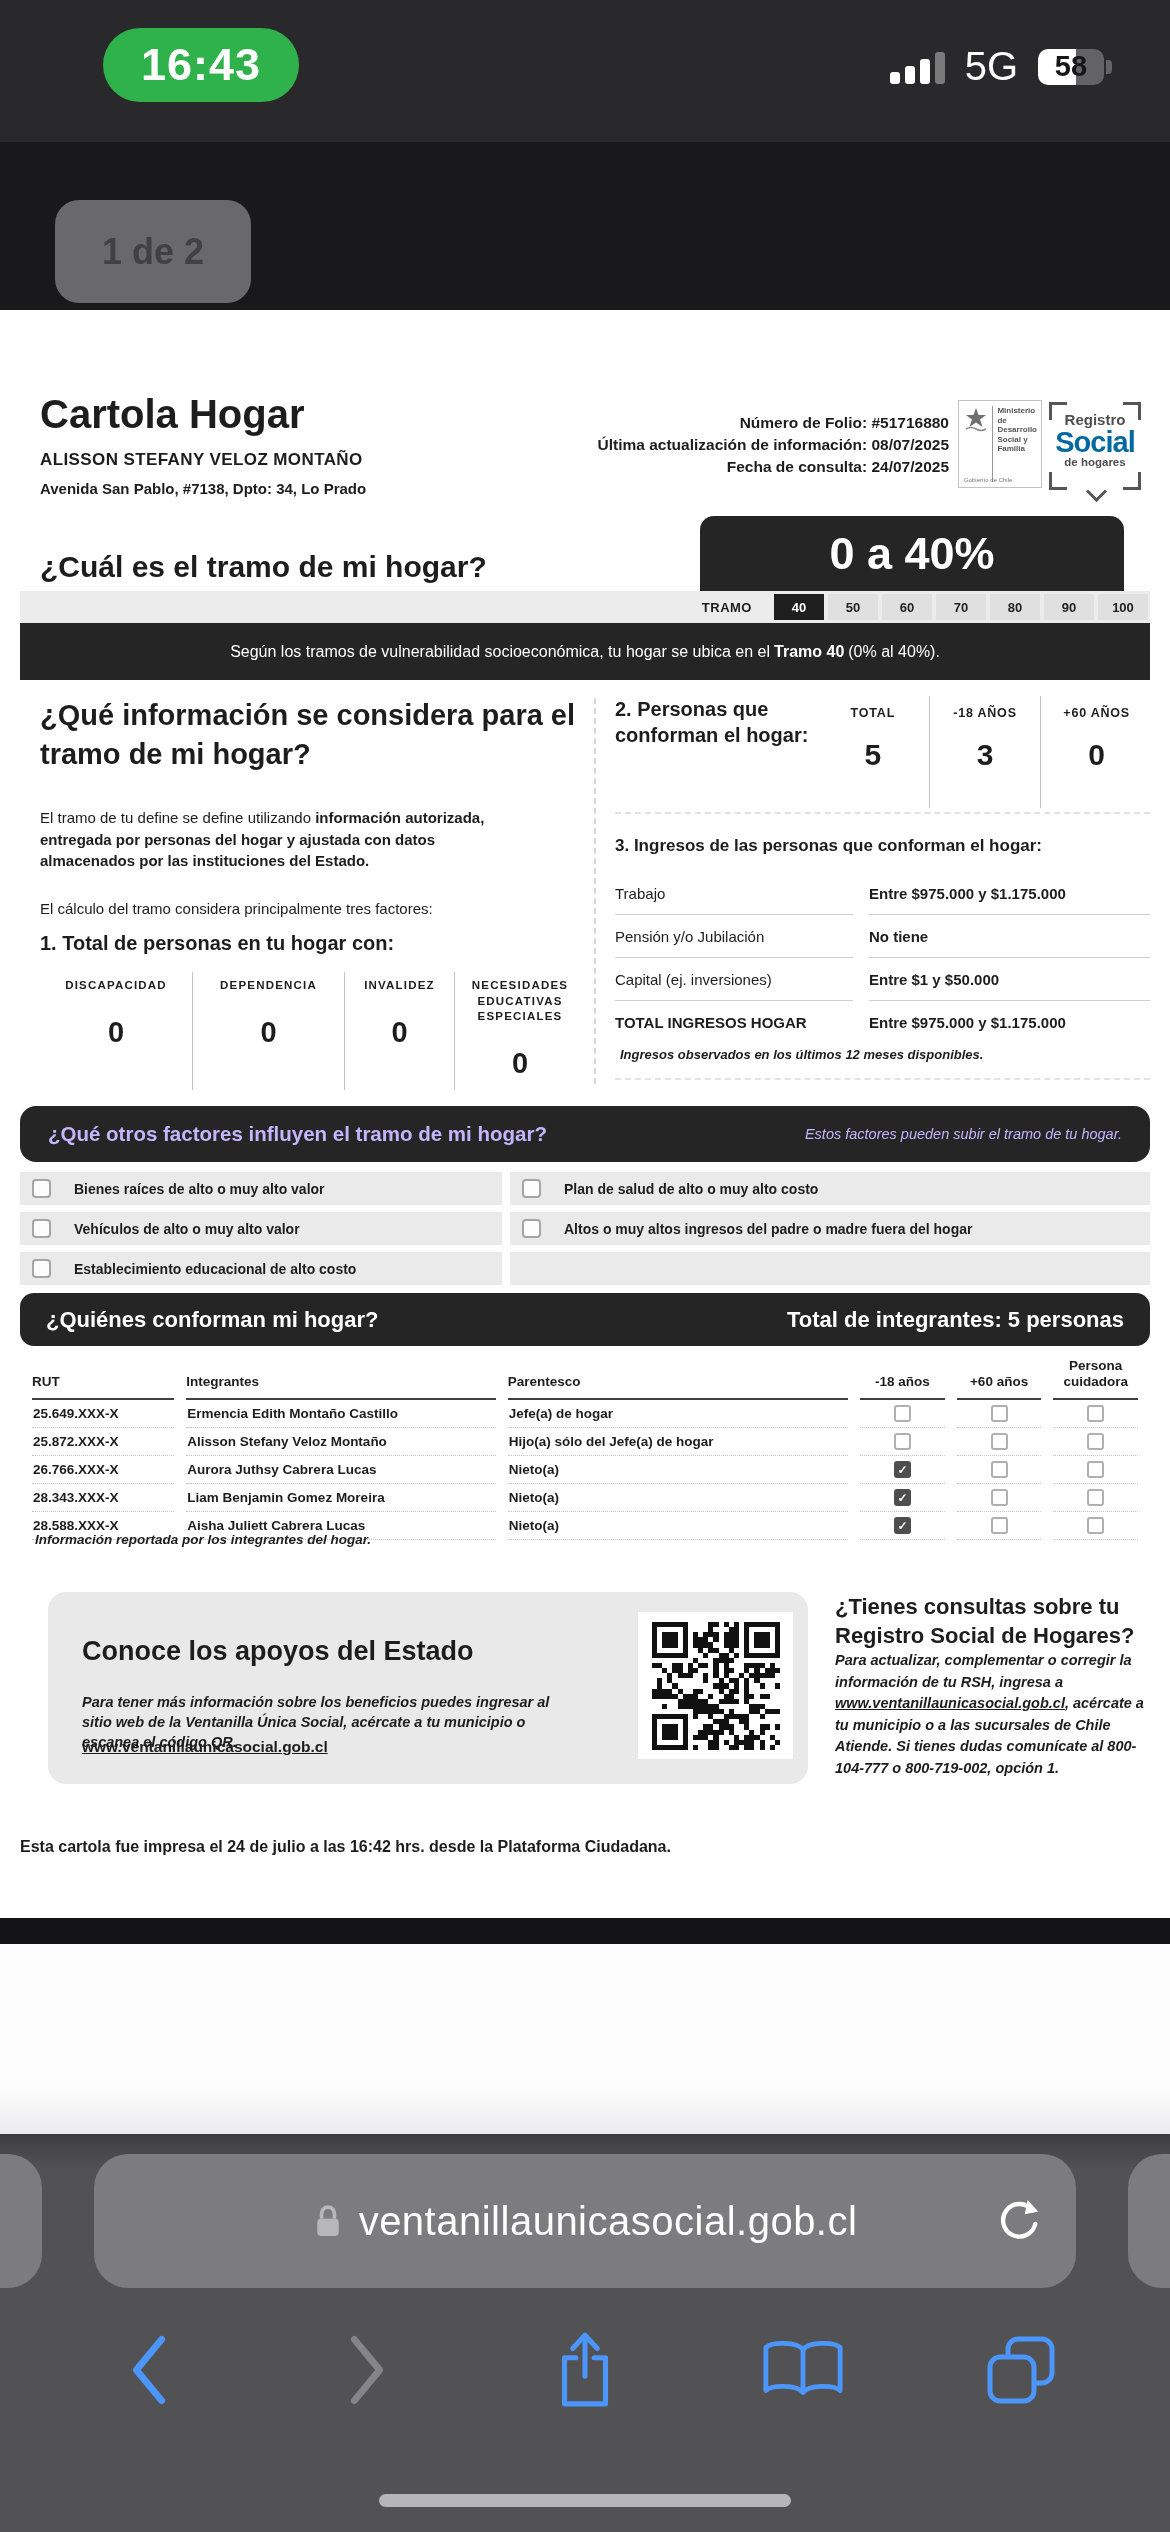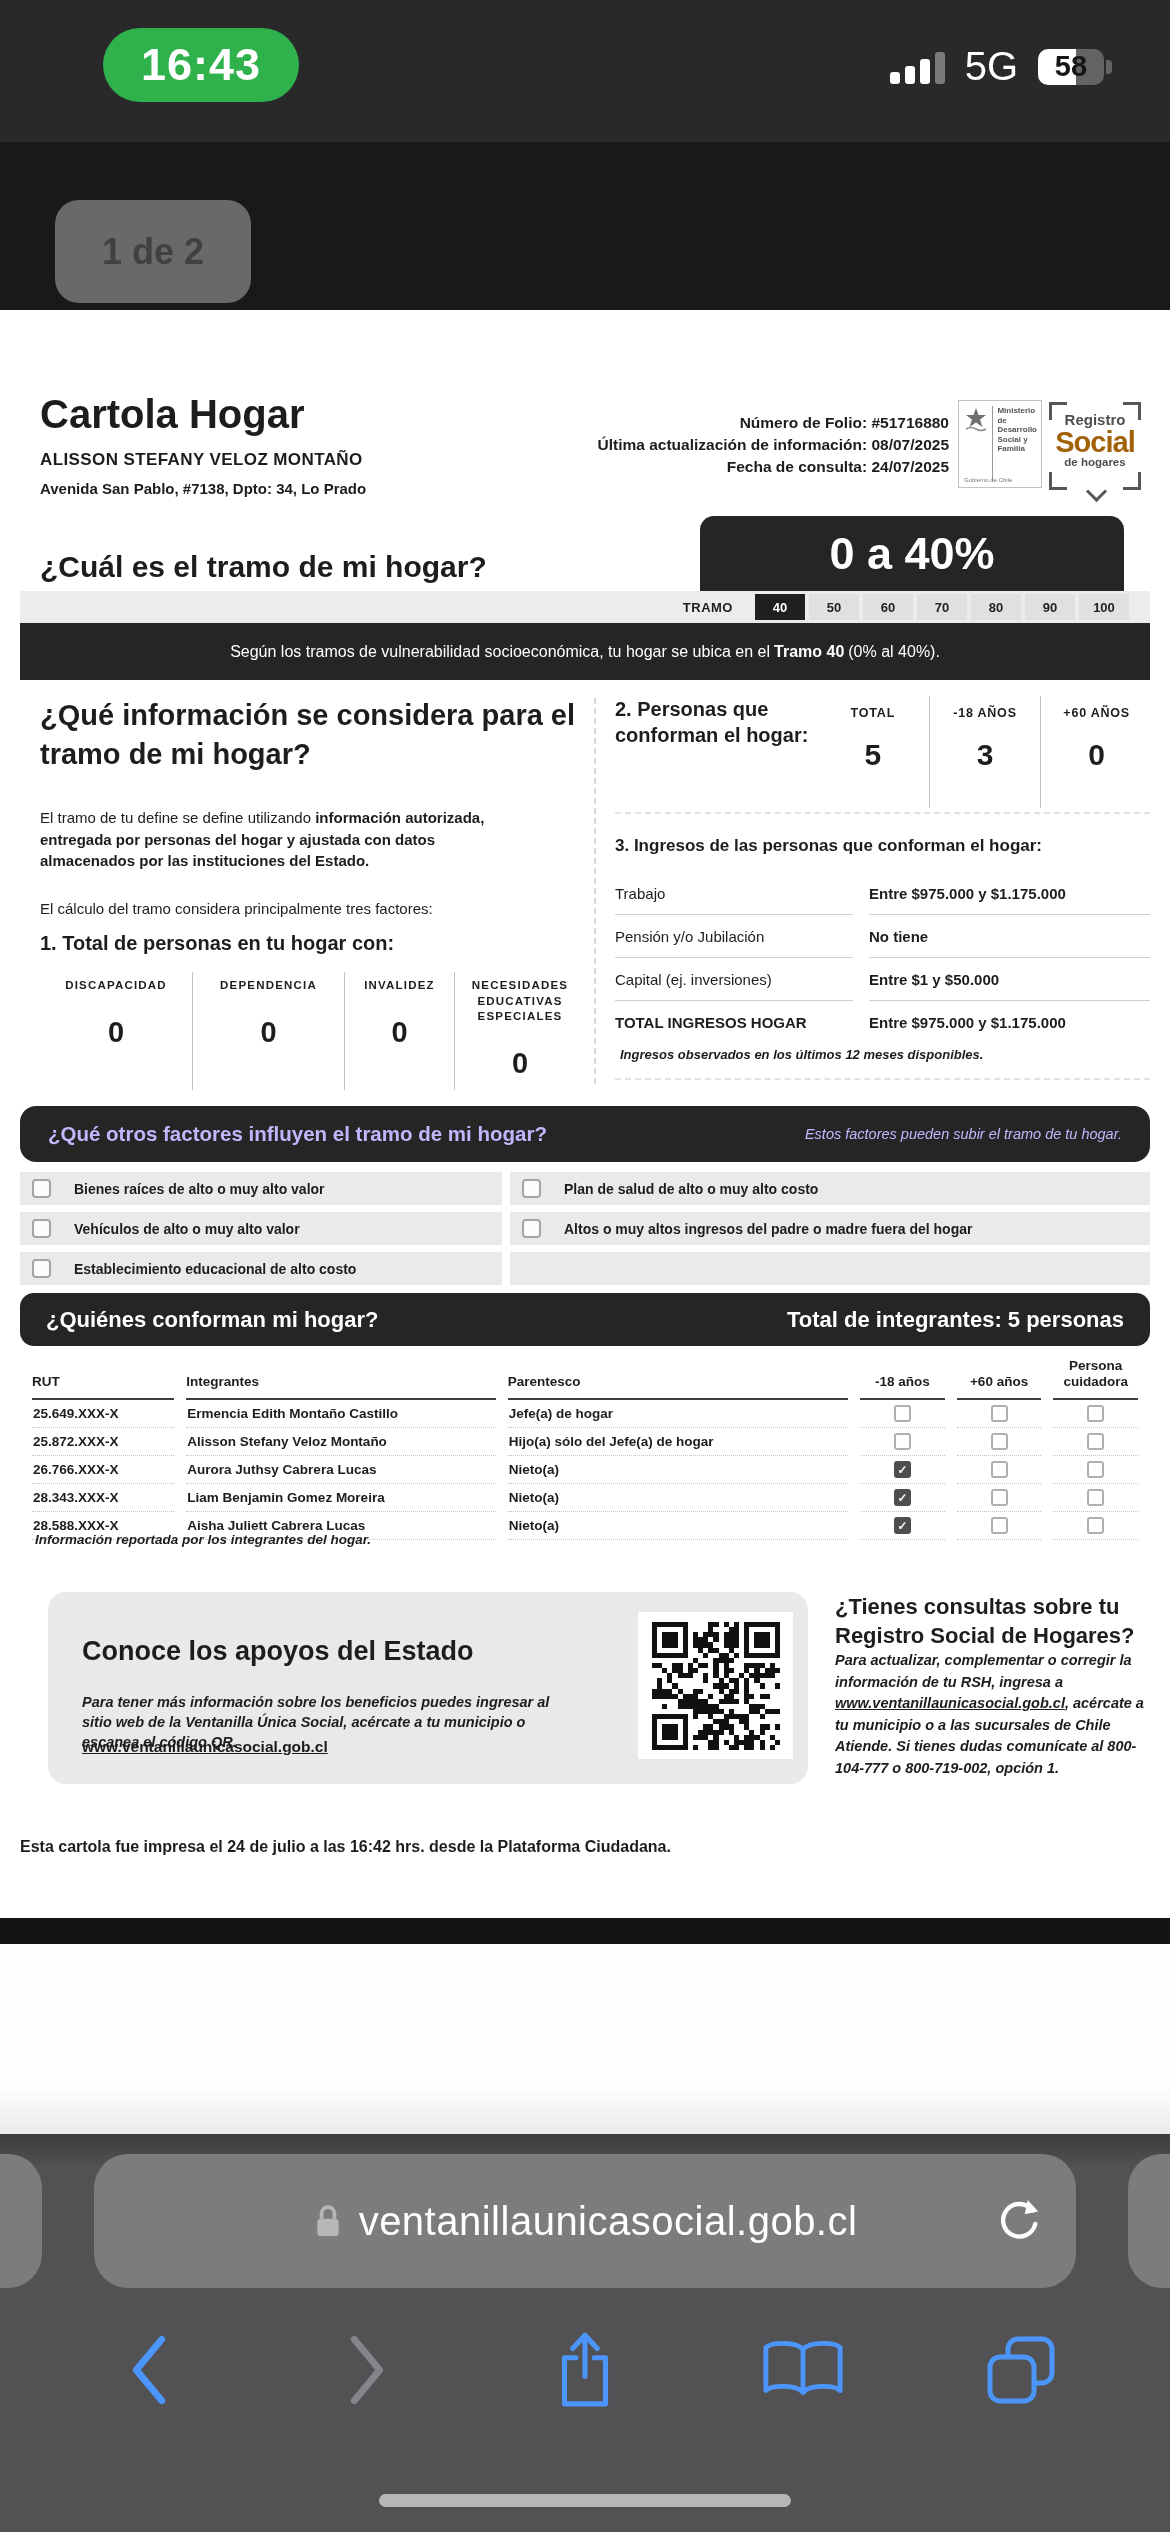--- a/index.html
+++ b/index.html
@@ -41,30 +41,30 @@
   .lm-left{width:34px;display:flex;flex-direction:column;align-items:center;border-right:1px solid #999;padding-right:3px;}
   .lm-text{flex:1;padding-left:4px;font-size:8px;line-height:9.5px;font-weight:700;color:#555;}
   .lm-foot{position:absolute;left:5px;bottom:4px;font-size:6px;color:#777;white-space:nowrap;}
   .logo-rsh{left:1049px;top:92px;width:92px;height:88px;}
   .br{position:absolute;width:18px;height:18px;border:0 solid #565656;}
   .br.tl{left:0;top:0;border-left-width:3px;border-top-width:3px;}
   .br.tr{right:0;top:0;border-right-width:3px;border-top-width:3px;}
   .br.bl{left:0;bottom:0;border-left-width:3px;border-bottom-width:3px;}
   .br.br2{right:0;bottom:0;border-right-width:3px;border-bottom-width:3px;}
   .r1{margin-top:9px;text-align:center;font-size:15px;font-weight:700;color:#4e4e4e;}
-  .r2{text-align:center;font-size:29px;font-weight:700;letter-spacing:-1px;color:#a16207;line-height:28px;}
+  .r2{text-align:center;font-size:29px;font-weight:700;letter-spacing:-1px;color:#0369a1;line-height:28px;}
   .r3{text-align:center;font-size:11.5px;font-weight:700;color:#4e4e4e;}
   .rsh-tail{position:absolute;left:40px;bottom:-9px;width:15px;height:15px;background:#fff;
             border-right:3px solid #565656;border-bottom:3px solid #565656;transform:rotate(45deg);}
 
   .tramo-q{left:40px;top:240px;font-size:30px;font-weight:700;}
   .tramo-box{left:700px;top:206px;width:424px;height:75px;background:#252525;border-radius:14px 14px 0 0;
              display:flex;align-items:center;justify-content:center;color:#fff;font-size:45px;font-weight:700;}
   .tramo-bar{left:20px;top:281px;width:1130px;height:32px;background:#ececec;display:flex;align-items:center;
-             justify-content:flex-end;padding-right:21px;}
+             justify-content:flex-end;padding-right:2px;}
   .tramo-label{font-size:13px;font-weight:700;letter-spacing:.5px;margin-right:18px;}
   .chip{width:50px;height:26px;margin-left:4px;background:#e0e0e0;display:flex;align-items:center;
         justify-content:center;font-size:13px;font-weight:700;color:#222;}
   .chip.sel{background:#1f1f1f;color:#fff;}
   .tramo-banner{left:20px;top:313px;width:1130px;height:57px;background:#252525;color:#fff;
                 display:flex;align-items:center;justify-content:center;font-size:16px;}
   .tramo-banner b{margin:0 4px;}
 
   .col-divider{left:594px;top:388px;height:386px;border-left:2px dashed #d8d8d8;}
   .info-h{left:40px;top:386px;width:545px;font-size:29px;line-height:39px;font-weight:700;}

